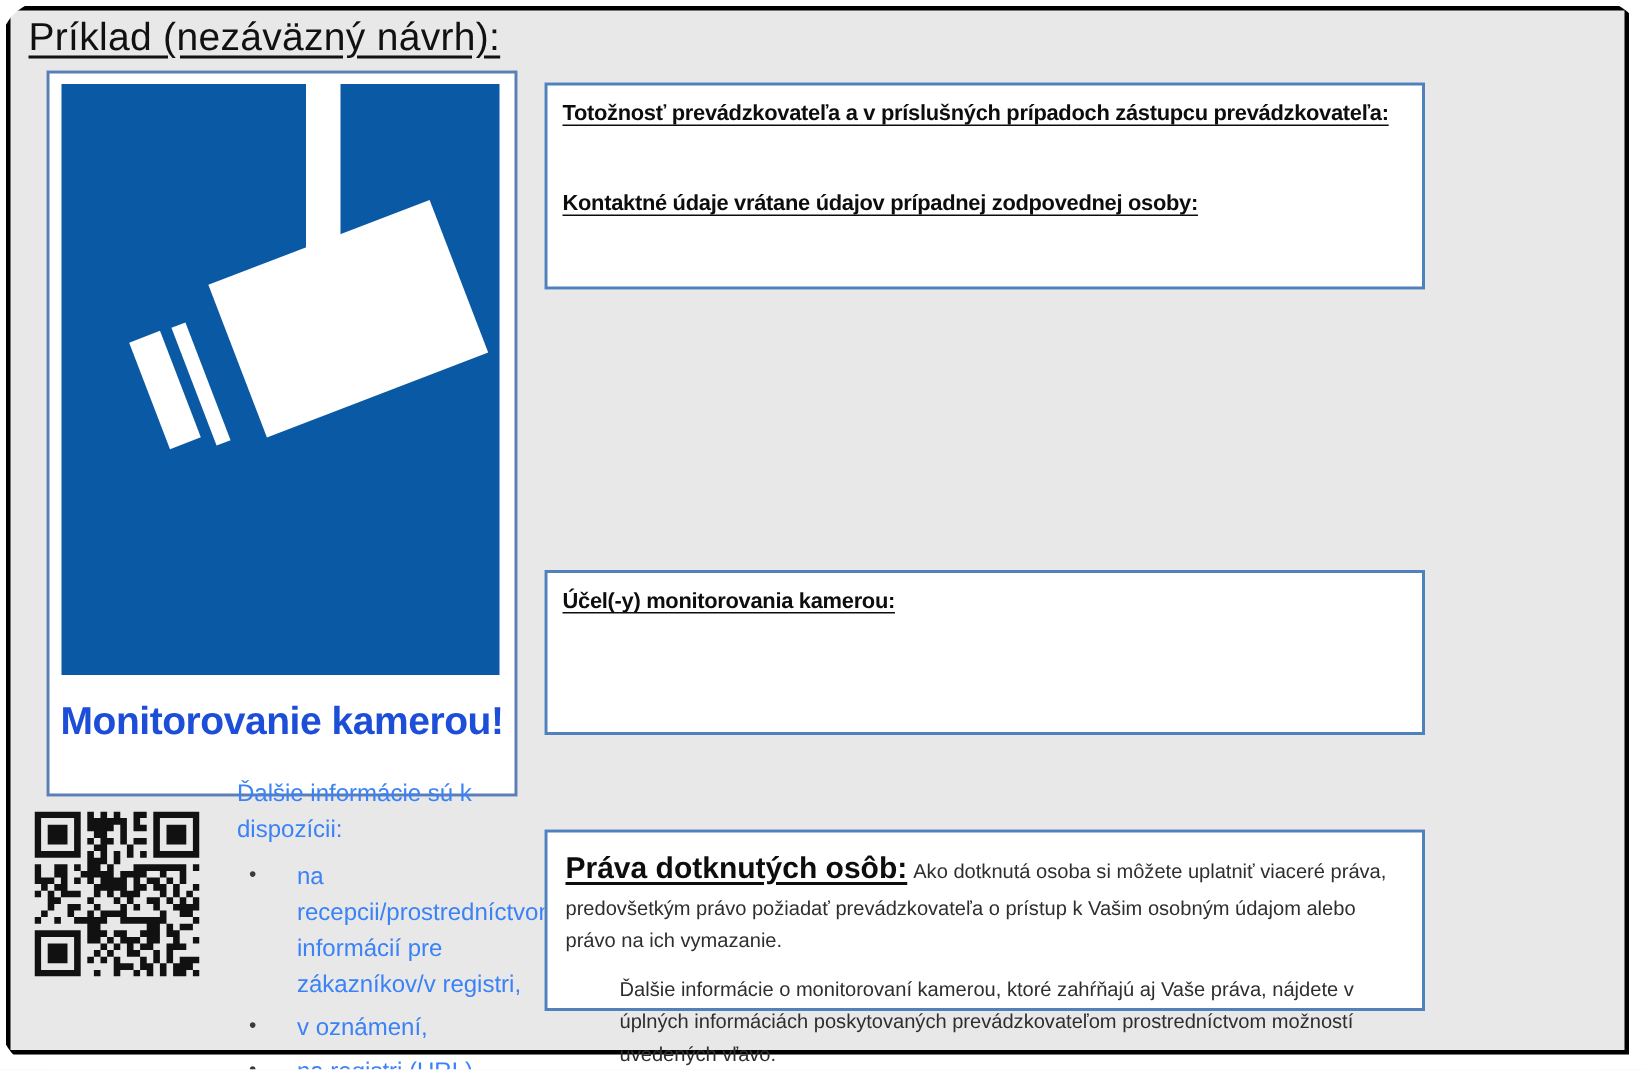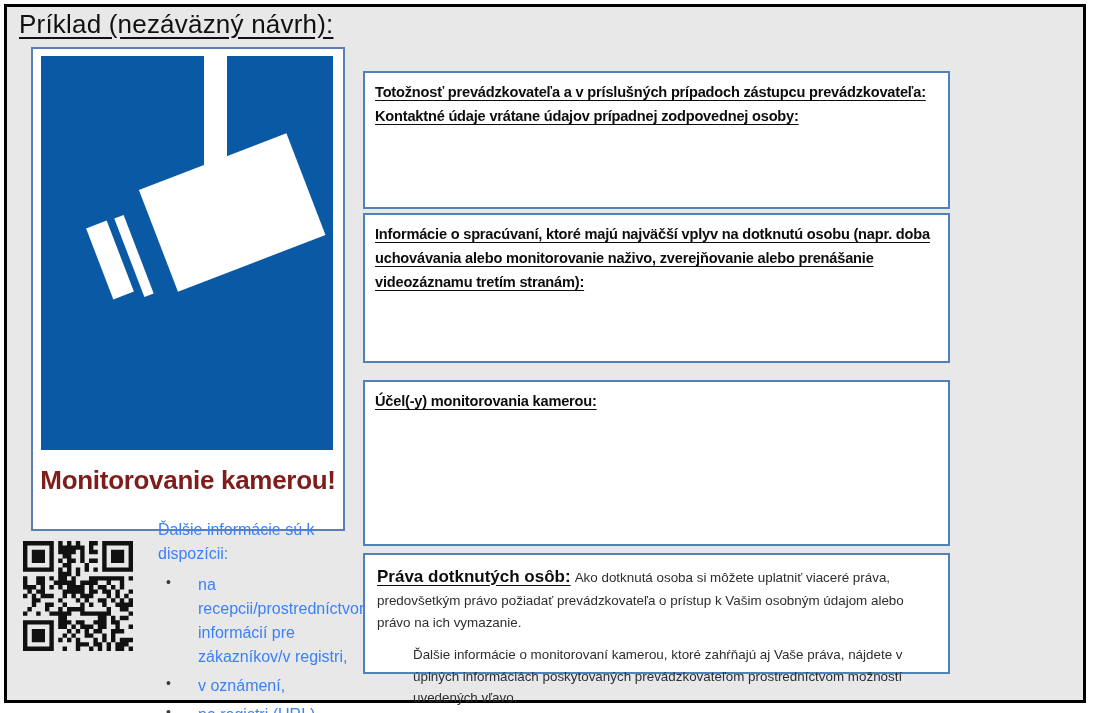--- a/index.html
+++ b/index.html
@@ -1,18 +1,18 @@
 <!DOCTYPE html>
 <html style="--frame: #000000; --bg: #e8e8e8; --accent: #4f81bd; --signborder: #5b7fb5; --signblue: #0a59a4;"><head>
 <meta charset="utf-8">
 <style>
   html,body{margin:0;padding:0;background:#fff;}
   .page{
     position:relative;width:1096px;height:713px;background:#fff;
-    font-family:"Liberation Sans",sans-serif;overflow:hidden;
+    font-family:"Liberation Sans",sans-serif;overflow:hidden;border-radius:32px;
   }
   .frame{
     position:absolute;left:4px;top:4px;width:1082px;height:699px;
     border:3px solid var(--frame,#000);background:var(--bg,#e8e8e8);box-sizing:border-box;
   }
   .doc-title{
     position:absolute;left:19px;top:9px;font-size:26px;color:#111;
     text-decoration:underline;text-underline-offset:4px;letter-spacing:.2px;
   }
   
@@ -20,49 +20,49 @@
     position:absolute;left:31px;top:47px;width:314px;height:484px;
     background:#fff;border:2px solid var(--signborder,#5b7fb5);box-sizing:border-box;
   }
   .pictogram{
     position:absolute;left:8px;top:7px;width:292px;height:394px;
     background:var(--signblue,#0a59a4);
   }
   .pictogram svg{position:absolute;left:0;top:0;width:100%;height:100%;}
   .sign-label{
     position:absolute;left:0;top:416px;width:100%;text-align:center;
-    font-size:26px;font-weight:700;color:#7f1d1d;letter-spacing:-.3px;
+    font-size:26px;font-weight:700;color:#1d4ed8;letter-spacing:-.3px;
   }
   
   .qr-svg{position:absolute;left:23px;top:541px;width:110px;height:110px;}
   .qr-text{
     position:absolute;left:158px;top:518px;width:202px;
     font-size:16px;line-height:1.5;color:#3b82f6;
   }
   .qr-text ul{margin:7px 0 0 0;padding:0;list-style:none;}
   .qr-text li{position:relative;padding-left:40px;margin-bottom:5px;}
   .qr-text li::before{content:"\2022";position:absolute;left:8px;top:-1px;font-size:14px;color:#3a3a3a;}
   
   .fbox{
     position:absolute;left:363px;width:587px;background:#fff;
     border:2px solid var(--accent,#4f81bd);box-sizing:border-box;
   }
-  .box-identity{top:71px;height:138px;padding:7px 10px;}
+  .box-identity{top:55px;height:138px;padding:7px 10px;}
   .box-processing{top:213px;height:150px;padding:7px 10px;}
-  .box-purposes{top:380px;height:166px;padding:7px 10px;}
+  .box-purposes{top:380px;height:110px;padding:7px 10px;}
   .box-rights{top:553px;height:121px;padding:8px 12px;}
   .fh{
     font-weight:700;font-size:14.6px;letter-spacing:-.2px;line-height:1.65;color:#0d0d0d;
     text-decoration:underline;text-underline-offset:3px;
   }
-  .fh2{}
+  .fh2{margin-top:36px;}
   .box-rights p{margin:0;font-size:13.4px;line-height:1.6;color:#2e2e2e;}
   .box-rights .p2{margin-top:11px;margin-left:36px;}
   .rights-heading{
-    font-size:17px;font-weight:700;color:#0d0d0d;
+    font-size:20px;font-weight:700;color:#0d0d0d;
     text-decoration:underline;text-underline-offset:3px;margin-right:4px;
   }
 </style>
 </head>
 <body>
 
 <div class="page">
   <div class="frame"></div>
 
   <div class="doc-title">Príklad (nezáväzný návrh):</div>
@@ -91,23 +91,20 @@
       <li>v oznámení,</li>
       <li>na registri (URL).</li>
     </ul>
   </div>
 
   <div class="fbox box-identity">
     <div class="fh">Totožnosť prevádzkovateľa a v príslušných prípadoch zástupcu prevádzkovateľa:</div>
     <div class="fh fh2">Kontaktné údaje vrátane údajov prípadnej zodpovednej osoby:</div>
   </div>
 
-  <div class="fbox box-processing">
-    <div class="fh">Informácie o spracúvaní, ktoré majú najväčší vplyv na dotknutú osobu (napr. doba uchovávania alebo monitorovanie naživo, zverejňovanie alebo prenášanie videozáznamu tretím stranám):</div>
-  </div>
 
   <div class="fbox box-purposes">
     <div class="fh">Účel(-y) monitorovania kamerou:</div>
   </div>
 
   <div class="fbox box-rights">
     <p><span class="rights-heading">Práva dotknutých osôb:</span><span>Ako dotknutá osoba si môžete uplatniť viaceré práva, predovšetkým právo požiadať prevádzkovateľa o prístup k Vašim osobným údajom alebo právo na ich vymazanie.</span></p>
     <p class="p2">Ďalšie informácie o monitorovaní kamerou, ktoré zahŕňajú aj Vaše práva, nájdete v úplných informáciách poskytovaných prevádzkovateľom prostredníctvom možností uvedených vľavo.</p>
   </div>
 </div>

